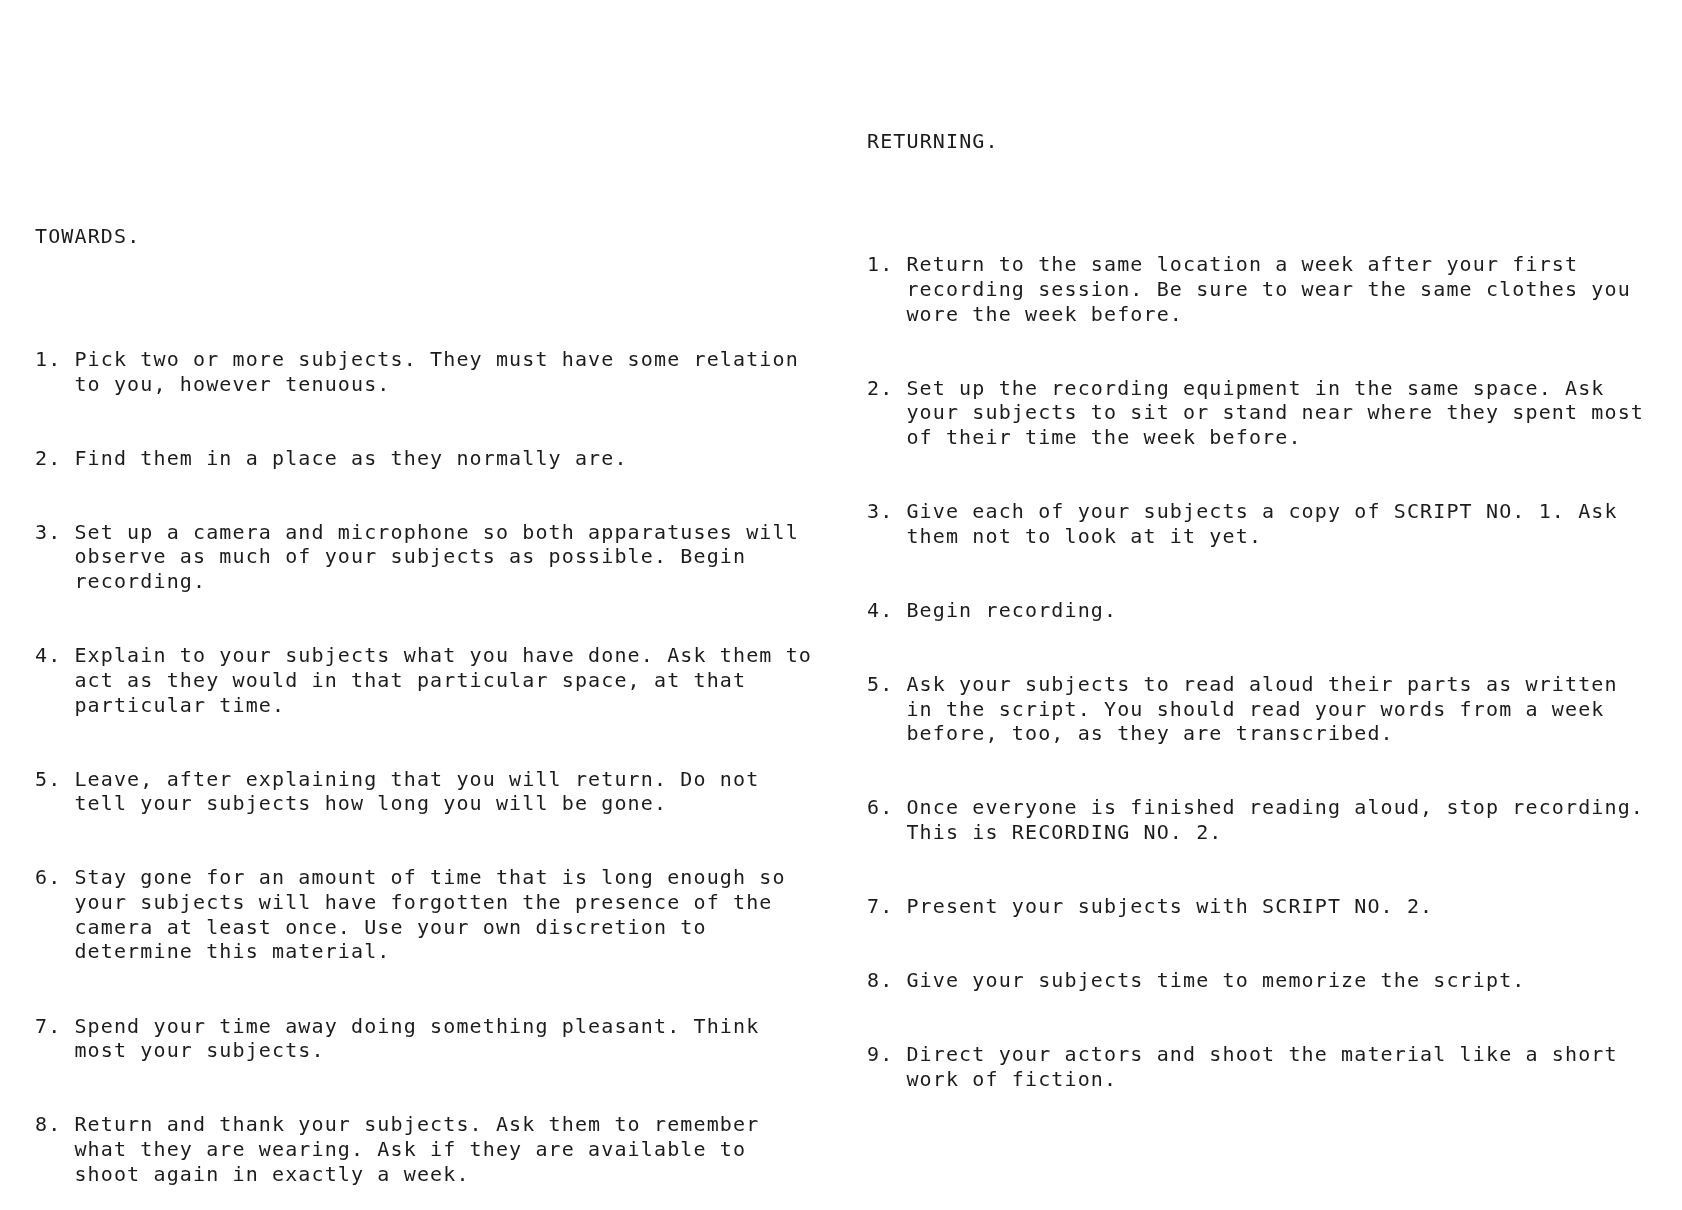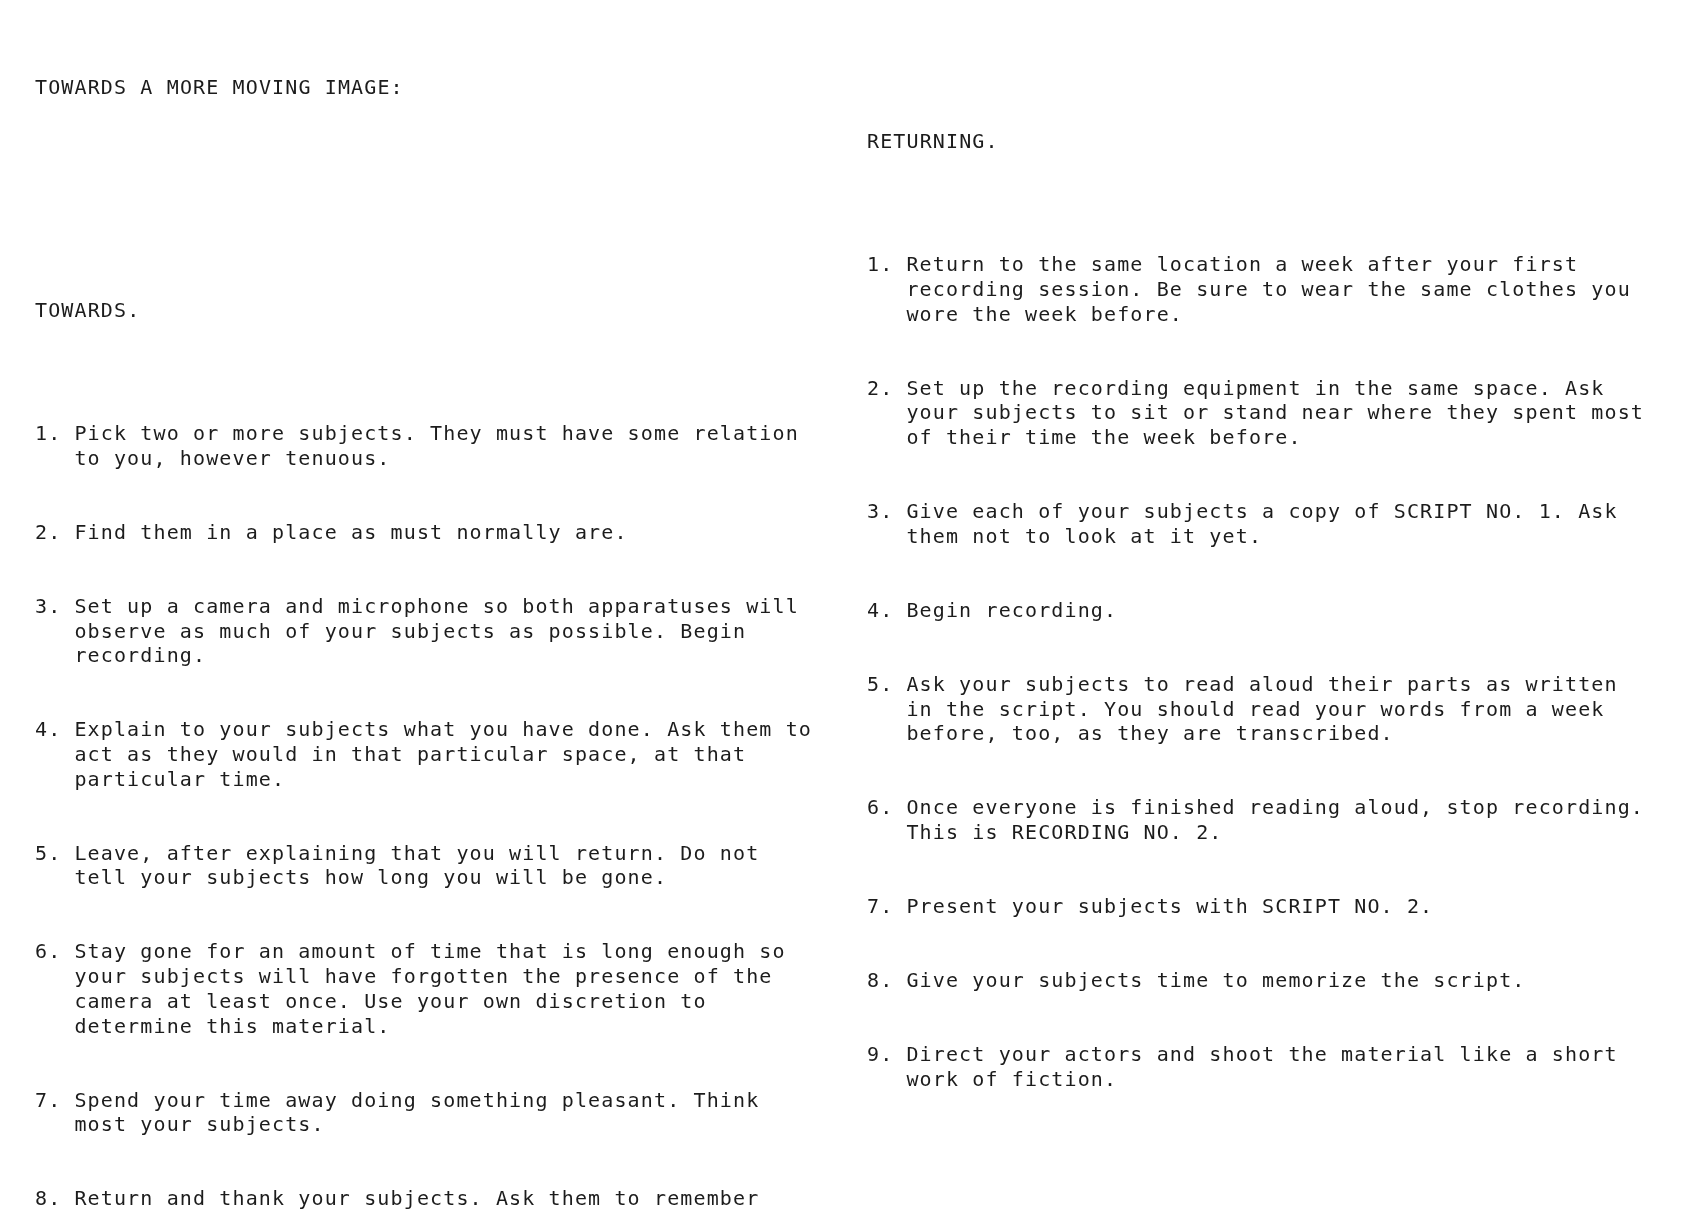--- a/index.html
+++ b/index.html
@@ -45,29 +45,28 @@
     }
     ol.steps li .step-text {
       display: block;
       white-space: pre-line;
     }
   </style>
 </head>
 <body>
 
 <div class="column" id="col-left">
-  <div class="line">TOWARDS A MORE MOVING IMAGE:</div>
   <div class="blank"></div>
 
   <div class="section">
     <div class="line section-title">TOWARDS.</div>
     <ol class="steps">
       <li><span class="num">1.</span><span class="step-text">Pick two or more subjects. They must have some relation
 to you, however tenuous.</span></li>
-      <li><span class="num">2.</span><span class="step-text">Find them in a place as must normally are.</span></li>
+      <li><span class="num">2.</span><span class="step-text">Find them in a place as they normally are.</span></li>
       <li><span class="num">3.</span><span class="step-text">Set up a camera and microphone so both apparatuses will
 observe as much of your subjects as possible. Begin
 recording.</span></li>
       <li><span class="num">4.</span><span class="step-text">Explain to your subjects what you have done. Ask them to
 act as they would in that particular space, at that
 particular time.</span></li>
       <li><span class="num">5.</span><span class="step-text">Leave, after explaining that you will return. Do not
 tell your subjects how long you will be gone.</span></li>
       <li><span class="num">6.</span><span class="step-text">Stay gone for an amount of time that is long enough so
 your subjects will have forgotten the presence of the

